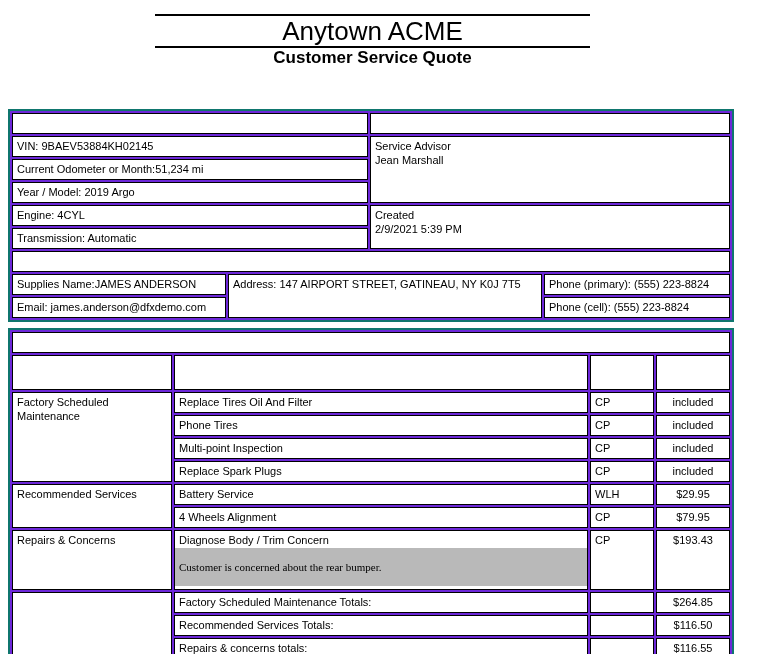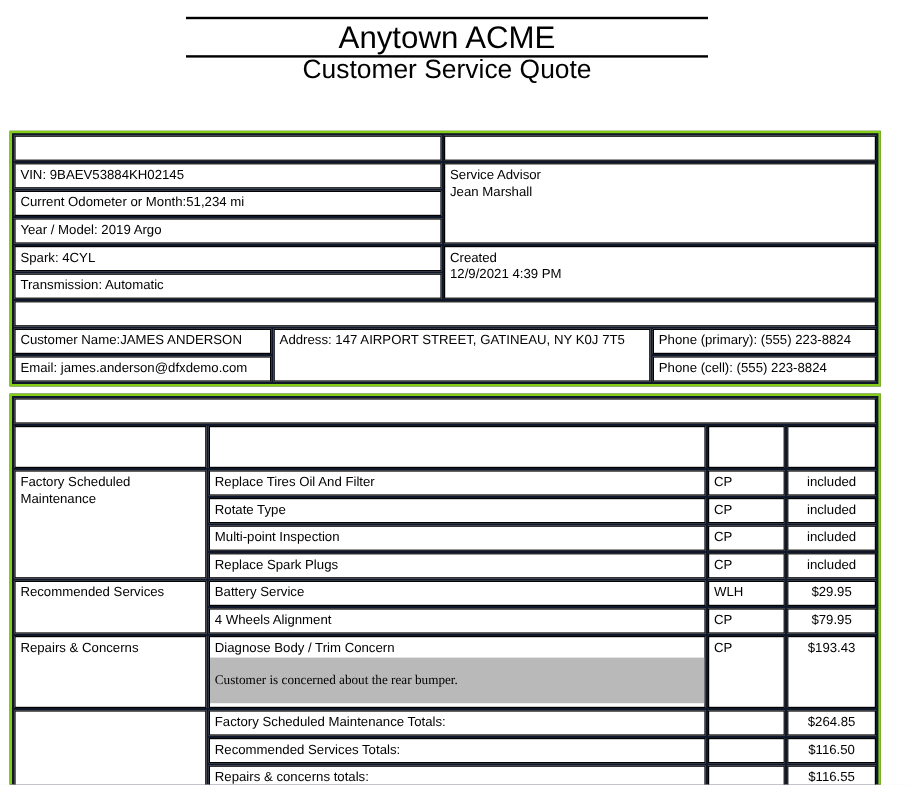--- a/index.html
+++ b/index.html
@@ -5,27 +5,27 @@
   * { box-sizing: border-box; }
   html,body { margin:0; padding:0; background:#fff; }
   .page {
     width:757px; height:654px; background:#fff; overflow:hidden;
     font-family:"Liberation Sans", sans-serif; font-size:11px; color:#000;
   }
   
   .doc-header { width:435px; margin:14px auto 0 155px; text-align:center; }
   .rule { border-top:2px solid #000; height:0; }
   .doc-title { font-size:26px; line-height:30px; margin:0; padding:0; font-weight:normal; }
-  .doc-subtitle { font-size:22px; line-height:19px; margin:0; padding:0 0 2px 0; font-weight:normal; }
+  .doc-subtitle { font-size:17px; line-height:19px; margin:0; padding:0 0 2px 0; font-weight:bold; }
 
   
   table.quote {
     margin-left:8px; width:726px; table-layout:fixed;
     border-collapse:separate; border-spacing:2px;
-    border:2px solid #84cc16; background:#0f172a;
+    border:2px solid #0f766e; background:#6d28d9;
   }
   table.quote td {
     border:1px solid #000; padding:2px 4px 3px 4px;
     vertical-align:top; line-height:14px; background:#fff;
     overflow:hidden;
   }
   td.hdr {
     background:#7d7d7d; color:#fff; font-weight:bold;
     text-align:center; vertical-align:middle; border:1px solid #5a5a5a;
   }
@@ -73,34 +73,34 @@
         <div>Jean Marshall</div>
       </td>
     </tr>
     <tr>
           <td colspan="2">Current Odometer or Month:51,234 mi</td>
         </tr>
     <tr>
           <td colspan="2">Year / Model: 2019 Argo</td>
         </tr>
     <tr>
-      <td colspan="2">Spark: 4CYL</td>
+      <td colspan="2">Engine: 4CYL</td>
       <td colspan="2" rowspan="2" class="two-line">
         <div>Created</div>
-        <div>12/9/2021 4:39 PM</div>
+        <div>2/9/2021 5:39 PM</div>
       </td>
     </tr>
     <tr>
           <td colspan="2">Transmission: Automatic</td>
         </tr>
     <tr>
       <td class="hdr hdr-left" colspan="4">Customer Information</td>
     </tr>
     <tr>
-      <td>Customer Name:JAMES ANDERSON</td>
+      <td>Supplies Name:JAMES ANDERSON</td>
       <td colspan="2" rowspan="2">Address: 147 AIRPORT STREET, GATINEAU, NY K0J 7T5</td>
       <td>Phone (primary): (555) 223-8824</td>
     </tr>
     <tr>
       <td>Email: james.anderson@dfxdemo.com</td>
       <td>Phone (cell): (555) 223-8824</td>
     </tr>
   </tbody>
     </table>
 
@@ -122,21 +122,21 @@
       <td class="hdr">Line Estimate</td>
     </tr>
 
     <tr>
       <td class="group-cell" rowspan="4">Factory Scheduled Maintenance</td>
       <td>Replace Tires Oil And Filter</td>
       <td>CP</td>
       <td class="num">included</td>
     </tr>
     <tr>
-      <td>Rotate Type</td>
+      <td>Phone Tires</td>
       <td>CP</td>
       <td class="num">included</td>
     </tr>
     <tr>
       <td>Multi-point Inspection</td>
       <td>CP</td>
       <td class="num">included</td>
     </tr>
     <tr>
       <td>Replace Spark Plugs</td>

